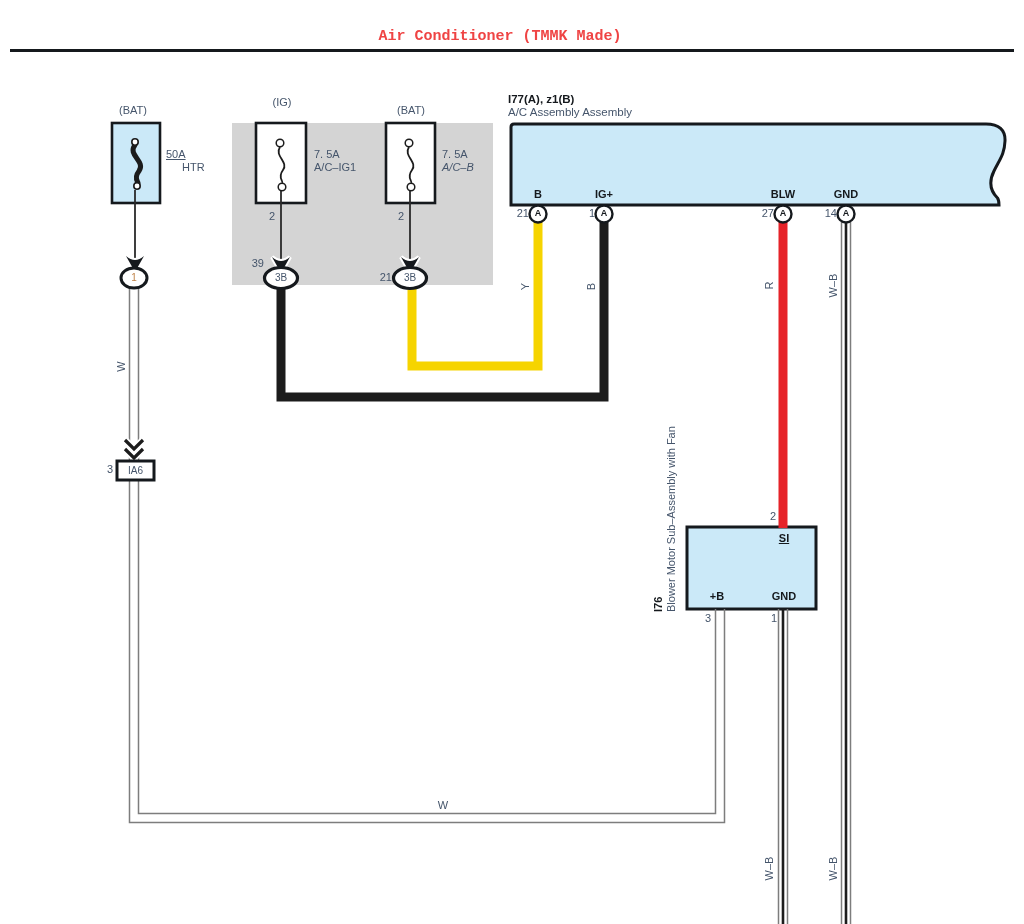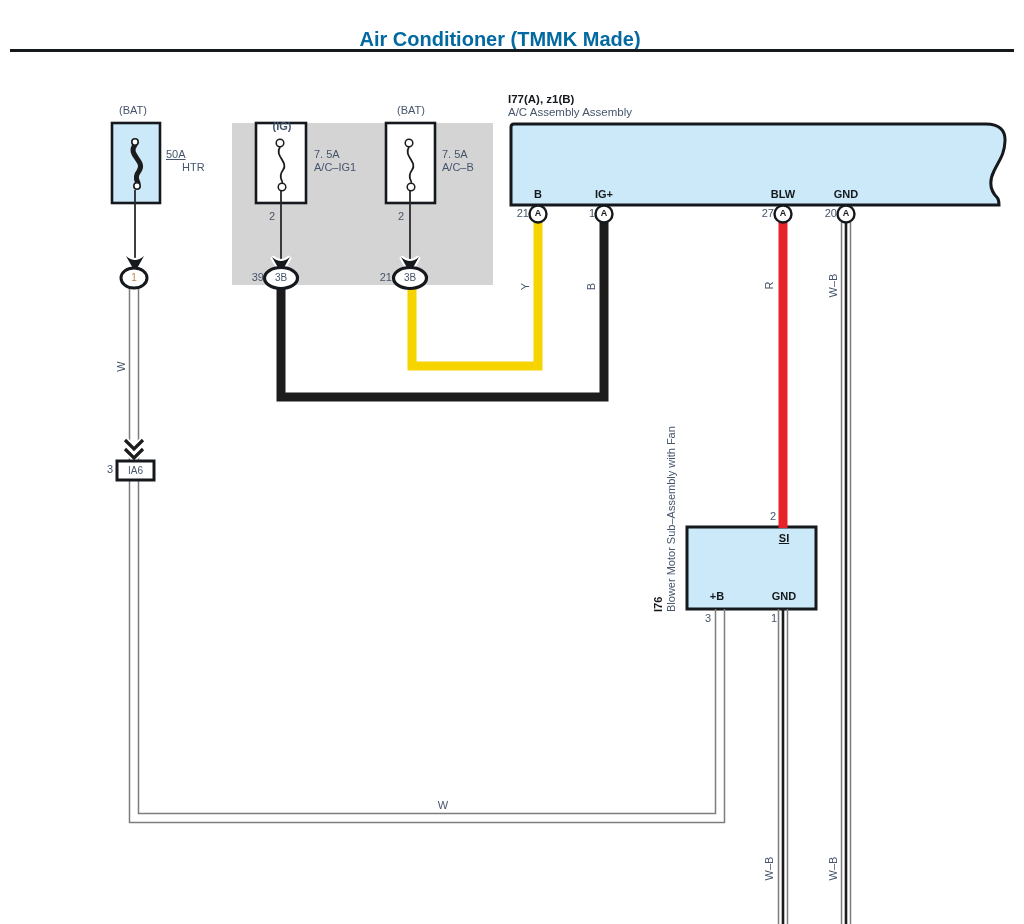--- a/index.html
+++ b/index.html
@@ -7,21 +7,21 @@
           font-family:"Liberation Sans", sans-serif;}
   .abs{position:absolute;}
   .lbl{font-size:11px;color:#45556b;line-height:13px;white-space:nowrap;}
   .ink{color:#15191d;}
   .b{font-weight:bold;}
   .ctr{text-align:center;}
   .rt{text-align:right;}
   .rot{transform:rotate(-90deg);}
   .tiny{font-size:10px;}
   .a-letter{font-size:9px;font-weight:bold;color:#15191d;}
-  .title{font-size:20px;font-weight:bold;color:#0369a1;}
+  .title{font-size:15px;font-weight:bold;color:#ef4444;font-family:Liberation Mono, monospace;}
   .rule{background:#15191d;height:3px;}
   .oval1-txt{color:#bf8146;}
   svg{position:absolute;left:0;top:0;}
 </style>
 </head>
 <body>
 
 <div id="canvas">
 
   <svg width="1024" height="924" viewBox="0 0 1024 924">
@@ -107,51 +107,51 @@
       <path d="M409,147 C403,156 418,162 412,170 C406,178 413,181 411,183" fill="none" stroke="#1c1c1c" stroke-width="1.8"></path>
       <circle cx="409" cy="143" r="3.8" fill="#ffffff" stroke="#1c1c1c" stroke-width="1.5"></circle>
       <circle cx="411" cy="187" r="3.8" fill="#ffffff" stroke="#1c1c1c" stroke-width="1.5"></circle>
     </g>
   </svg>
 
   <div class="abs title ctr" style="left:280px;top:28px;width:440px;">Air Conditioner (TMMK Made)</div>
   <div class="abs rule" style="left:10px;top:49px;width:1004px;"></div>
 
   <div class="abs lbl ctr" style="left:103px;top:104px;width:60px;">(BAT)</div>
-  <div class="abs lbl ctr" style="left:252px;top:120px;width:60px;font-weight:bold;">(IG)</div>
+  <div class="abs lbl ctr" style="left:252px;top:96px;width:60px;">(IG)</div>
   <div class="abs lbl ctr" style="left:381px;top:104px;width:60px;">(BAT)</div>
 
   <div class="abs lbl" style="left:166px;top:148px;text-decoration:underline;">50A</div>
   <div class="abs lbl" style="left:166px;top:161px;margin-left:16px;">HTR</div>
   <div class="abs lbl" style="left:314px;top:148px;">7. 5A</div>
   <div class="abs lbl" style="left:314px;top:161px;">A/C–IG1</div>
   <div class="abs lbl" style="left:442px;top:148px;">7. 5A</div>
-  <div class="abs lbl" style="left:442px;top:161px;">A/C–B</div>
+  <div class="abs lbl" style="left:442px;top:161px;font-style:italic;">A/C–B</div>
 
   <div class="abs lbl rt" style="left:247px;top:210px;width:28px;">2</div>
   <div class="abs lbl rt" style="left:376px;top:210px;width:28px;">2</div>
 
-  <div class="abs lbl rt" style="left:236px;top:271px;width:28px;">39</div>
+  <div class="abs lbl rt" style="left:236px;top:257px;width:28px;">39</div>
   <div class="abs lbl rt" style="left:364px;top:271px;width:28px;">21</div>
   <div class="abs lbl tiny ctr" style="left:261px;top:271px;width:40px;">3B</div>
   <div class="abs lbl tiny ctr" style="left:390px;top:271px;width:40px;">3B</div>
   <div class="abs lbl tiny ctr oval1-txt" style="left:119px;top:271px;width:30px;">1</div>
 
   <div class="abs lbl b ink" style="left:508px;top:93px;font-size:11.5px;">I77(A), z1(B)</div>
   <div class="abs lbl" style="left:508px;top:106px;font-size:11.5px;">A/C Assembly Assembly</div>
 
   <div class="abs lbl b ink ctr" style="left:513px;top:188px;width:50px;">B</div>
   <div class="abs lbl b ink ctr" style="left:579px;top:188px;width:50px;">IG+</div>
   <div class="abs lbl b ink ctr" style="left:758px;top:188px;width:50px;">BLW</div>
   <div class="abs lbl b ink ctr" style="left:821px;top:188px;width:50px;">GND</div>
 
   <div class="abs lbl rt" style="left:499px;top:207px;width:30px;">21</div>
   <div class="abs lbl rt" style="left:565px;top:207px;width:30px;">1</div>
   <div class="abs lbl rt" style="left:744px;top:207px;width:30px;">27</div>
-  <div class="abs lbl rt" style="left:807px;top:207px;width:30px;">20</div>
+  <div class="abs lbl rt" style="left:807px;top:207px;width:30px;">14</div>
 
   <div class="abs a-letter ctr" style="left:528px;top:208px;width:20px;">A</div>
   <div class="abs a-letter ctr" style="left:594px;top:208px;width:20px;">A</div>
   <div class="abs a-letter ctr" style="left:773px;top:208px;width:20px;">A</div>
   <div class="abs a-letter ctr" style="left:836px;top:208px;width:20px;">A</div>
 
   <div class="abs lbl ctr rot" style="left:505px;top:280px;width:40px;">Y</div>
   <div class="abs lbl ctr rot" style="left:571px;top:280px;width:40px;">B</div>
   <div class="abs lbl ctr rot" style="left:749px;top:279px;width:40px;">R</div>
   <div class="abs lbl ctr rot" style="left:813px;top:279px;width:40px;">W–B</div>

